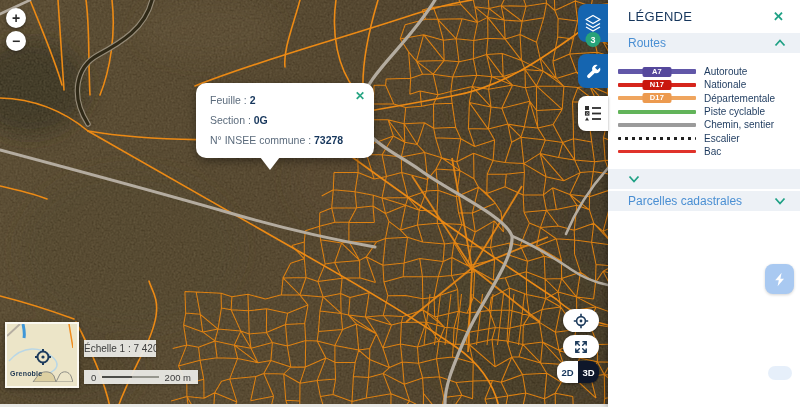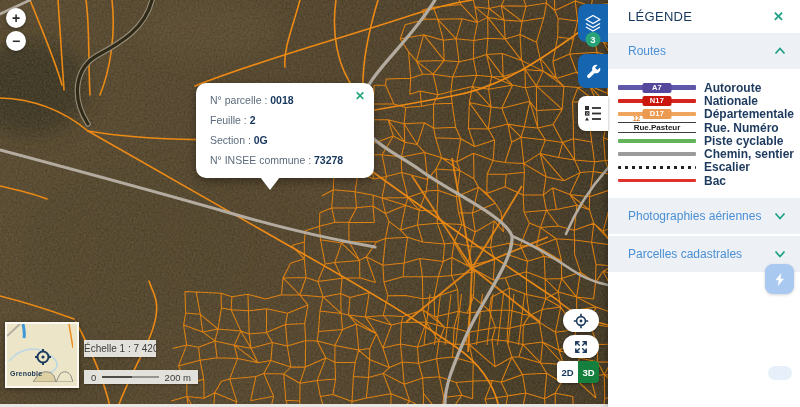--- a/index.html
+++ b/index.html
@@ -32,62 +32,62 @@
   .scale-text{position:absolute;left:84px;top:340px;width:72px;height:17px;background:rgba(234,234,230,.95);
     font-size:10px;color:#3c3c3c;line-height:17px;overflow:hidden;white-space:nowrap;z-index:5;box-shadow:0 1px 2px rgba(0,0,0,.25);}
   .scalebar{position:absolute;left:84px;top:370px;width:100px;height:14px;background:rgba(234,234,230,.95);
     display:flex;align-items:center;font-size:9.5px;color:#3c3c3c;padding:0 7px;gap:6px;z-index:5;box-shadow:0 1px 2px rgba(0,0,0,.25);}
   .scalebar .bar{flex:1;height:2px;background:linear-gradient(90deg,#4c4c48 0 52%,#96968e 52% 100%);}
 
   
   .pill{position:absolute;left:563px;width:36px;height:23px;border-radius:12px;background:#fff;z-index:6;
     box-shadow:0 1px 3px rgba(0,0,0,.4);display:flex;align-items:center;justify-content:center;cursor:pointer;}
   .loc-btn{top:309px;} .fs-btn{top:335px;}
-  .dim-toggle{position:absolute;left:557px;top:361px;width:42px;height:22px;border-radius:4px;display:flex;
+  .dim-toggle{position:absolute;left:557px;top:361px;width:42px;height:22px;border-radius:9px;display:flex;
     overflow:hidden;z-index:6;box-shadow:0 1px 3px rgba(0,0,0,.4);font-size:9.5px;font-weight:bold;}
   .dim-2d{flex:1;background:#fff;color:#16365c;display:flex;align-items:center;justify-content:center;cursor:pointer;}
-  .dim-3d{flex:1;background:#15803d;color:#fff;display:flex;align-items:center;justify-content:center;cursor:pointer;}
+  .dim-3d{flex:1;background:#0f172a;color:#fff;display:flex;align-items:center;justify-content:center;cursor:pointer;}
 
   .map-bottom-strip{position:absolute;left:0;top:404px;width:608px;height:3px;background:#e7e8e6;z-index:4;}
 
   
   .tool-btn{position:absolute;right:192px;width:30px;border-radius:8px 0 0 8px;display:flex;align-items:center;
     justify-content:center;z-index:8;cursor:pointer;}
   .layers-btn{top:4px;height:38px;background:#1565b0;}
   .wrench-btn{top:54px;height:34px;background:#1565b0;}
   .legendlist-btn{top:96px;height:35px;background:#fff;box-shadow:0 1px 3px rgba(0,0,0,.35);}
   .layers-badge{position:absolute;left:50%;bottom:-5px;transform:translateX(-50%);width:15px;height:15px;border-radius:50%;
     background:#27a279;color:#fff;font-size:9px;font-weight:bold;display:flex;align-items:center;justify-content:center;}
 
   
   .legend-panel{position:absolute;left:608px;top:0;width:192px;height:407px;background:#fff;z-index:7;
     box-shadow:-2px 0 6px rgba(0,0,0,.28);}
   .lg-header{height:33px;display:flex;align-items:center;justify-content:space-between;padding:0 16px 0 20px;}
   .lg-title{font-size:13px;font-weight:normal;color:#16365c;letter-spacing:.3px;}
   .lg-close{color:#1fa185;font-size:13px;font-weight:bold;cursor:pointer;}
-  .lg-section{height:36px;background:#edf1f6;display:flex;align-items:center;justify-content:space-between;
+  .lg-section{height:20px;background:#edf1f6;display:flex;align-items:center;justify-content:space-between;
     padding:0 14px 0 20px;color:#4a8fd3;font-size:12px;cursor:pointer;margin-bottom:2px;}
   .routes-body{padding:10px 12px 11px 10px;background:#fff;}
   .lg-row{display:flex;align-items:center;height:13.3px;}
   .lg-sym{width:78px;margin-right:8px;position:relative;display:flex;align-items:center;justify-content:center;flex:none;height:100%;}
   .lg-line{width:100%;border-radius:1px;}
   .lg-badge{position:absolute;left:50%;top:50%;transform:translate(-50%,-50%);min-width:25px;padding:0 2px;height:10px;
     line-height:10px;font-size:7.5px;font-weight:bold;color:#fff;text-align:center;border-radius:2px;letter-spacing:.3px;}
   .sym-auto .lg-line{height:4.5px;background:#6157a8;} .sym-auto .lg-badge{background:#55489c;}
   .sym-nat  .lg-line{height:4.5px;background:#d6251c;} .sym-nat  .lg-badge{background:#c9170e;}
   .sym-dep  .lg-line{height:4.5px;background:#efa55e;} .sym-dep  .lg-badge{background:#ec9a4f;}
   .street{width:100%;height:9px;background:#fff;border-top:1.6px solid #3d3d3d;border-bottom:1.6px solid #3d3d3d;
     display:flex;align-items:center;justify-content:center;}
   .street-name{font-size:8px;font-weight:bold;color:#1c1c1c;line-height:1;white-space:nowrap;}
   .street-num{position:absolute;top:-5px;left:15px;color:#e67e22;font-size:6.5px;font-weight:bold;line-height:1;}
   .sym-cycle .lg-line{height:4px;background:#62b45a;}
   .sym-chem  .lg-line{height:4px;background:#9b9b9b;}
   .sym-esc   .lg-line{height:3px;background-image:repeating-linear-gradient(90deg,#222 0 3px,transparent 3px 7px);}
   .sym-bac   .lg-line{height:3px;background:#e0322a;}
-  .lg-label{font-size:12px;font-weight:bold;color:#1d3a5e;white-space:nowrap;}
+  .lg-label{font-size:10px;font-weight:normal;color:#1d3a5e;white-space:nowrap;}
 
   .widget-btn{position:absolute;right:6px;top:264px;width:29px;height:30px;border-radius:8px;background:#a9c9f1;
     display:flex;align-items:center;justify-content:center;box-shadow:0 1px 3px rgba(0,0,0,.18);cursor:pointer;}
   .ghost-btn{position:absolute;right:8px;top:366px;width:24px;height:14px;border-radius:7px;background:rgba(214,228,246,.6);cursor:pointer;}
 </style>
 </head>
 <body>
 
 <div class="app">
 
@@ -175,21 +175,20 @@
         <path d="M608,168 C590,188 576,210 566,234" stroke-width="2.6"></path>
         <path d="M0,14 L30,0" stroke-width="2.5"></path>
       </g>
     </svg>
 
     <div class="zoom-btn zoom-in">+</div>
     <div class="zoom-btn zoom-out">−</div>
 
     <div class="popup">
       <div class="popup-close">✕</div>
-      <div class="popup-row"><span>N° parcelle :</span> <b>0018</b></div>
       <div class="popup-row"><span>Feuille :</span> <b>2</b></div>
       <div class="popup-row"><span>Section :</span> <b>0G</b></div>
       <div class="popup-row"><span>N° INSEE commune :</span> <b>73278</b></div>
     </div>
 
     <div class="overview">
       <svg width="66" height="58" viewBox="0 0 66 58">
         <path d="M0,12 L13,0" stroke="#b5ada1" stroke-width="2" fill="none"></path>
         <path d="M16,0 C17,5 18,9 17,14" stroke="#3f97d8" stroke-width="3" fill="none"></path>
         <path d="M62,0 L66,24" stroke="#ef8b1d" stroke-width="1.5" fill="none"></path>
@@ -295,29 +294,20 @@
         <span class="lg-label">Nationale</span>
       </div>
       <div class="lg-row">
         <div class="lg-sym sym-dep">
             <div class="lg-line"></div>
           <span class="lg-badge">D17</span>
           </div>
         <span class="lg-label">Départementale</span>
       </div>
       <div class="lg-row">
-        <div class="lg-sym">
-          <div class="street">
-              <span class="street-name">Rue.Pasteur</span>
-            </div>
-          <span class="street-num">12</span>
-        </div>
-        <span class="lg-label">Rue. Numéro</span>
-      </div>
-      <div class="lg-row">
         <div class="lg-sym sym-cycle">
             <div class="lg-line"></div>
           </div>
         <span class="lg-label">Piste cyclable</span>
       </div>
       <div class="lg-row">
         <div class="lg-sym sym-chem">
             <div class="lg-line"></div>
           </div>
         <span class="lg-label">Chemin, sentier</span>
@@ -330,21 +320,20 @@
       </div>
       <div class="lg-row">
         <div class="lg-sym sym-bac">
             <div class="lg-line"></div>
           </div>
         <span class="lg-label">Bac</span>
       </div>
     </div>
 
     <div class="lg-section">
-      <span>Photographies aériennes</span>
       <svg width="12" height="8" viewBox="0 0 12 8">
         <polyline points="1.5,1.5 6,6.5 10.5,1.5" fill="none" stroke="#1fa185" stroke-width="1.8"></polyline>
       </svg>
     </div>
     <div class="lg-section">
       <span>Parcelles cadastrales</span>
       <svg width="12" height="8" viewBox="0 0 12 8">
         <polyline points="1.5,1.5 6,6.5 10.5,1.5" fill="none" stroke="#1fa185" stroke-width="1.8"></polyline>
       </svg>
     </div>

